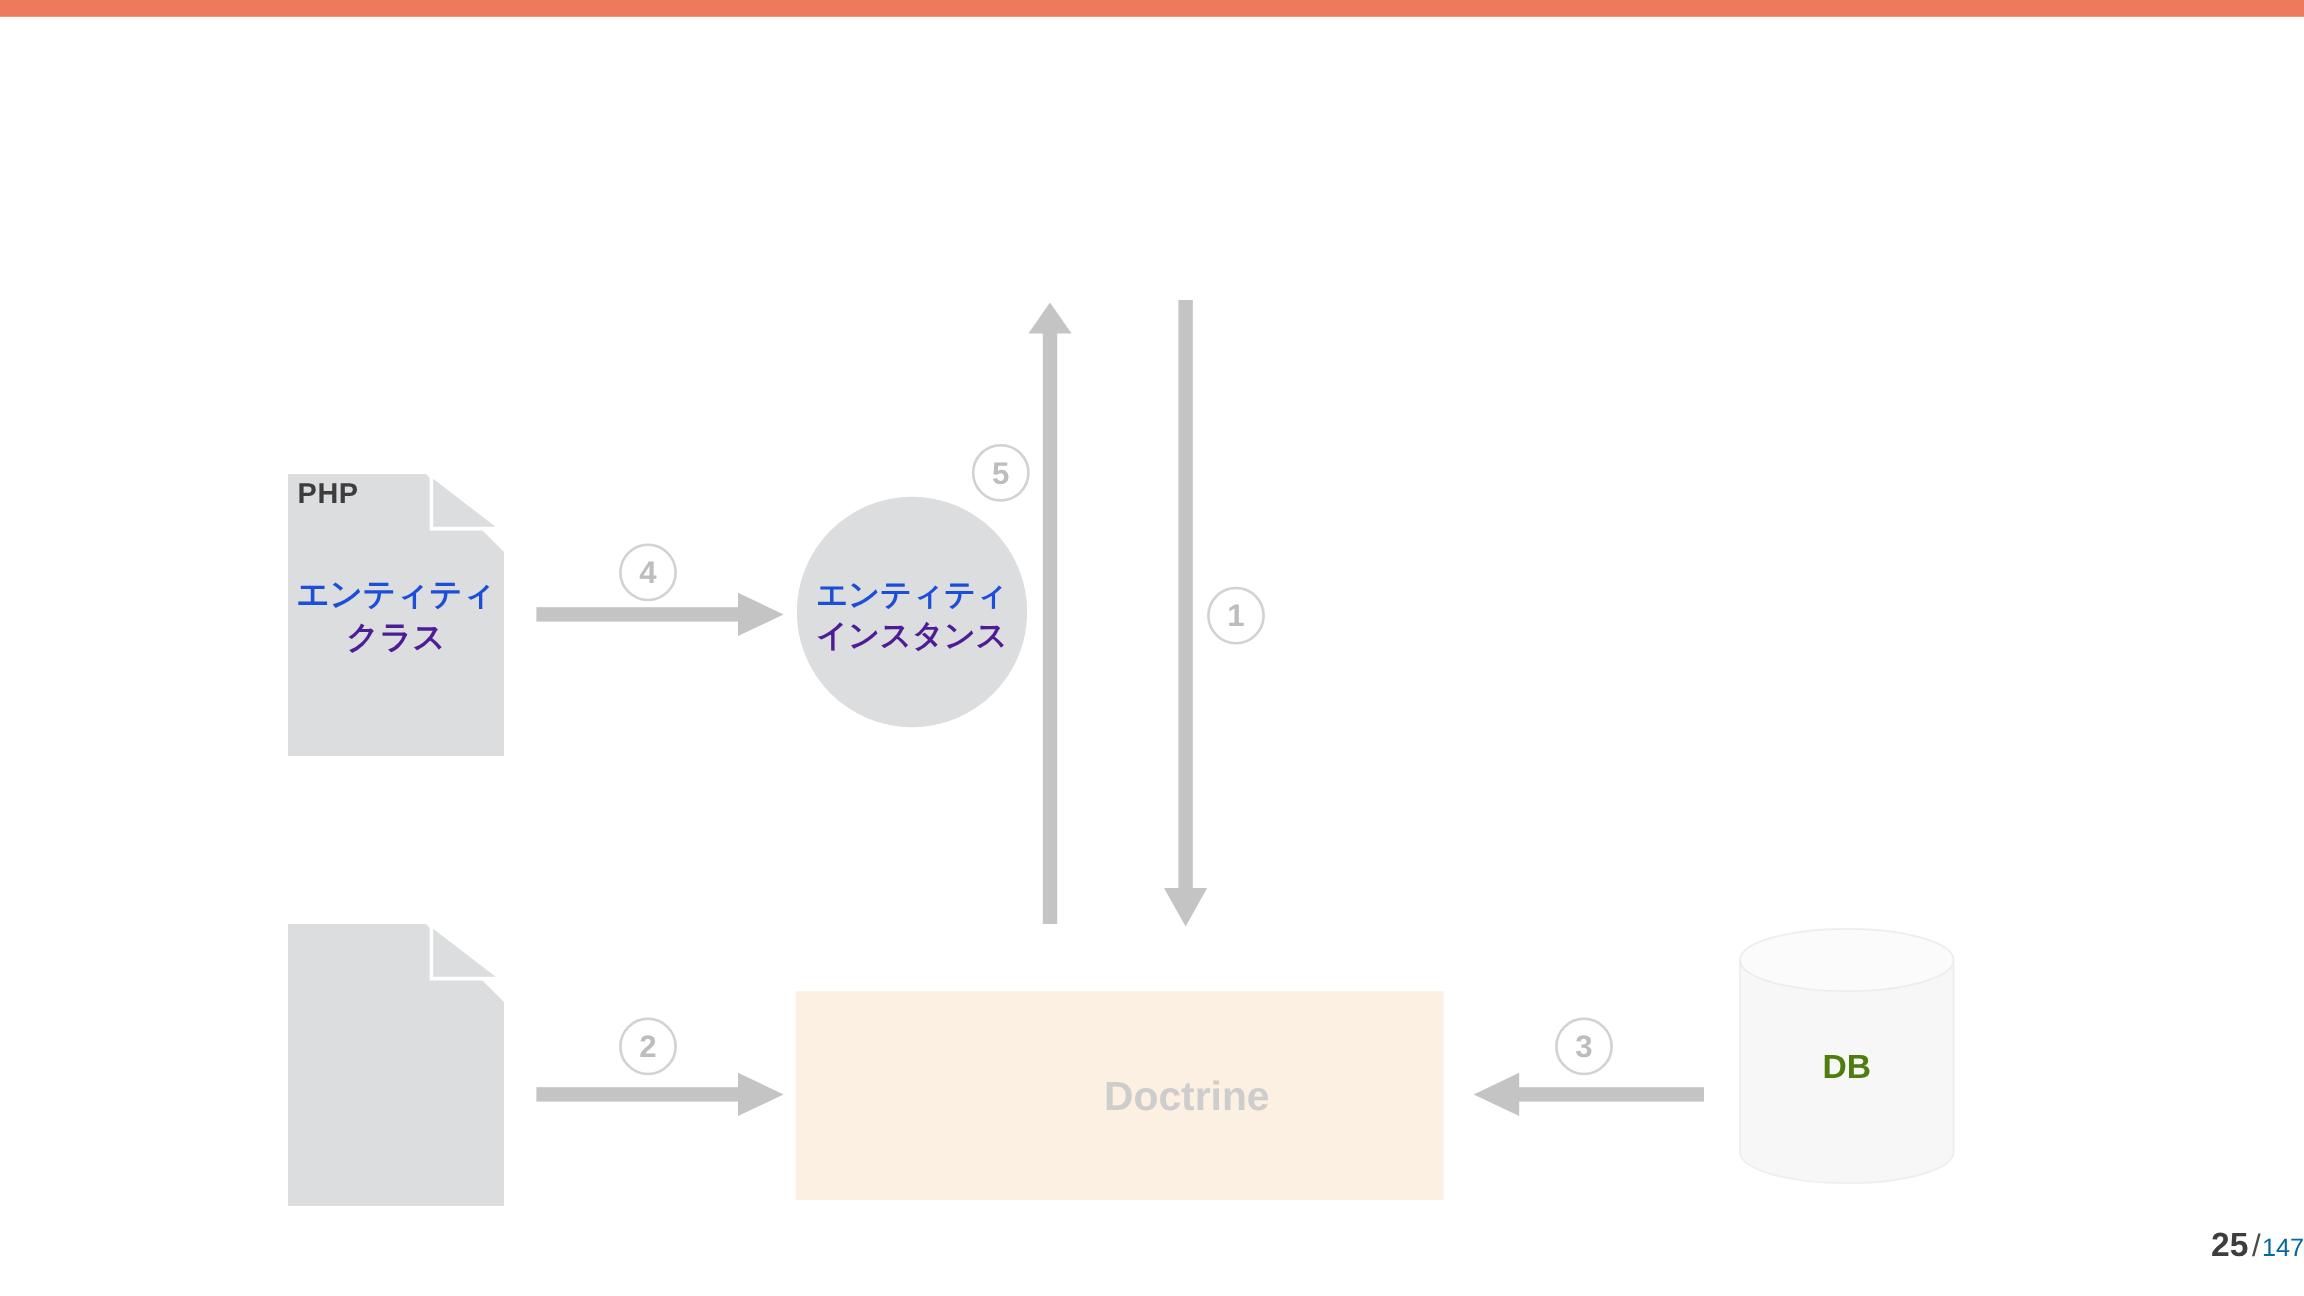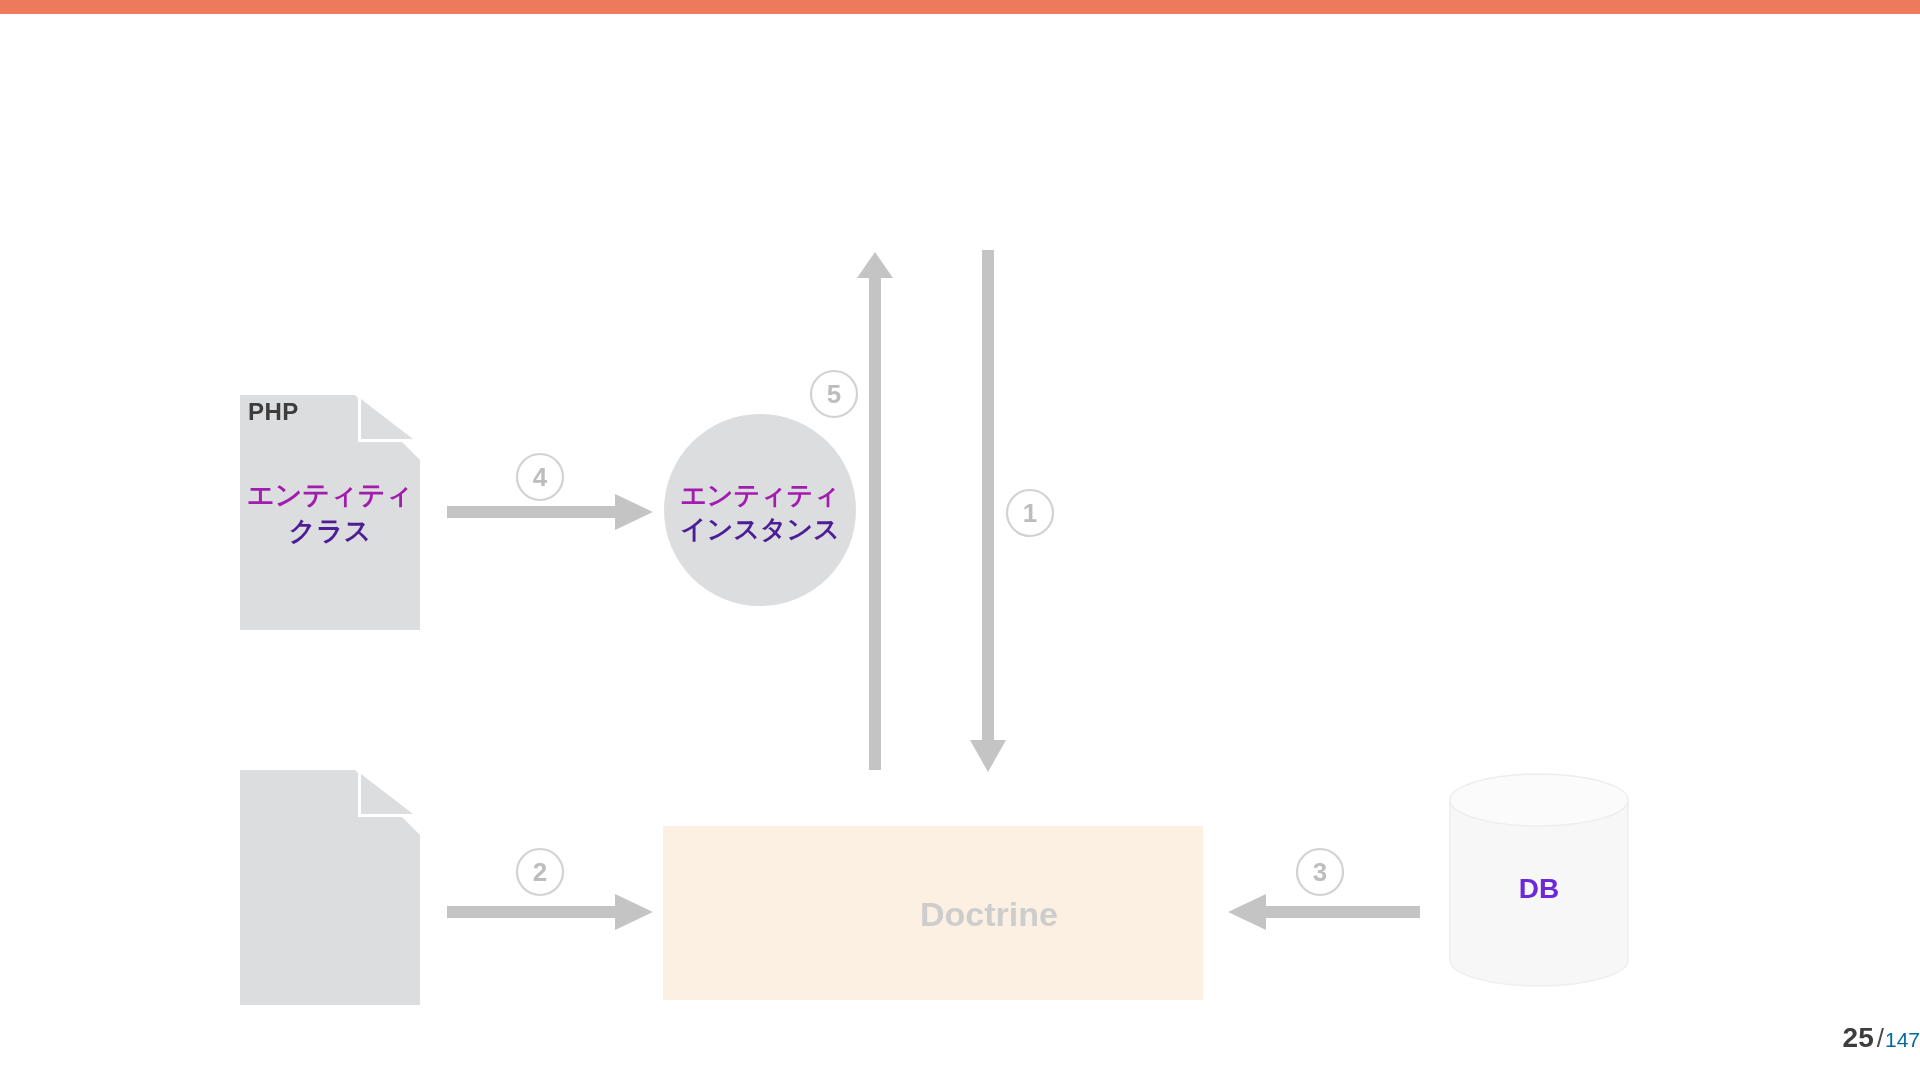--- a/index.html
+++ b/index.html
@@ -25,35 +25,35 @@
     left:248px;top:398px;
     font-size:24px;font-weight:bold;color:#3d3d3d;
     letter-spacing:0.5px;
   }
   .doc-text{
     position:absolute;width:186px;text-align:center;
     line-height:1.32;font-size:27px;font-weight:bold;
   }
   .doc1-text{left:237px;top:478px;}
   .doc2-text{left:237px;top:850px;}
-  .red{color:#a21caf;display:block;}
+  .red{color:#1d4ed8;display:block;}
   .dark{color:#4c1d95;display:block;}
 
   .circle-text{
     position:absolute;left:665px;top:478px;width:190px;text-align:center;
     line-height:1.32;font-size:26px;font-weight:bold;
   }
 
   .doctrine-text{
     position:absolute;left:663px;top:895px;width:652px;text-align:center;
     font-size:34px;font-weight:bold;color:#cdcdcd;
   }
   .db-text{
     position:absolute;left:1450px;top:873px;width:178px;text-align:center;
-    font-size:28px;font-weight:bold;color:#6d28d9;
+    font-size:28px;font-weight:bold;color:#4d7c0f;
   }
 
   .num{
     position:absolute;width:48px;height:48px;text-align:center;
     font-size:26px;font-weight:bold;color:#bdbdbd;line-height:48px;
   }
 
   .pager{
     position:absolute;right:40px;bottom:26px;
     color:#3d3d3d;white-space:nowrap;

